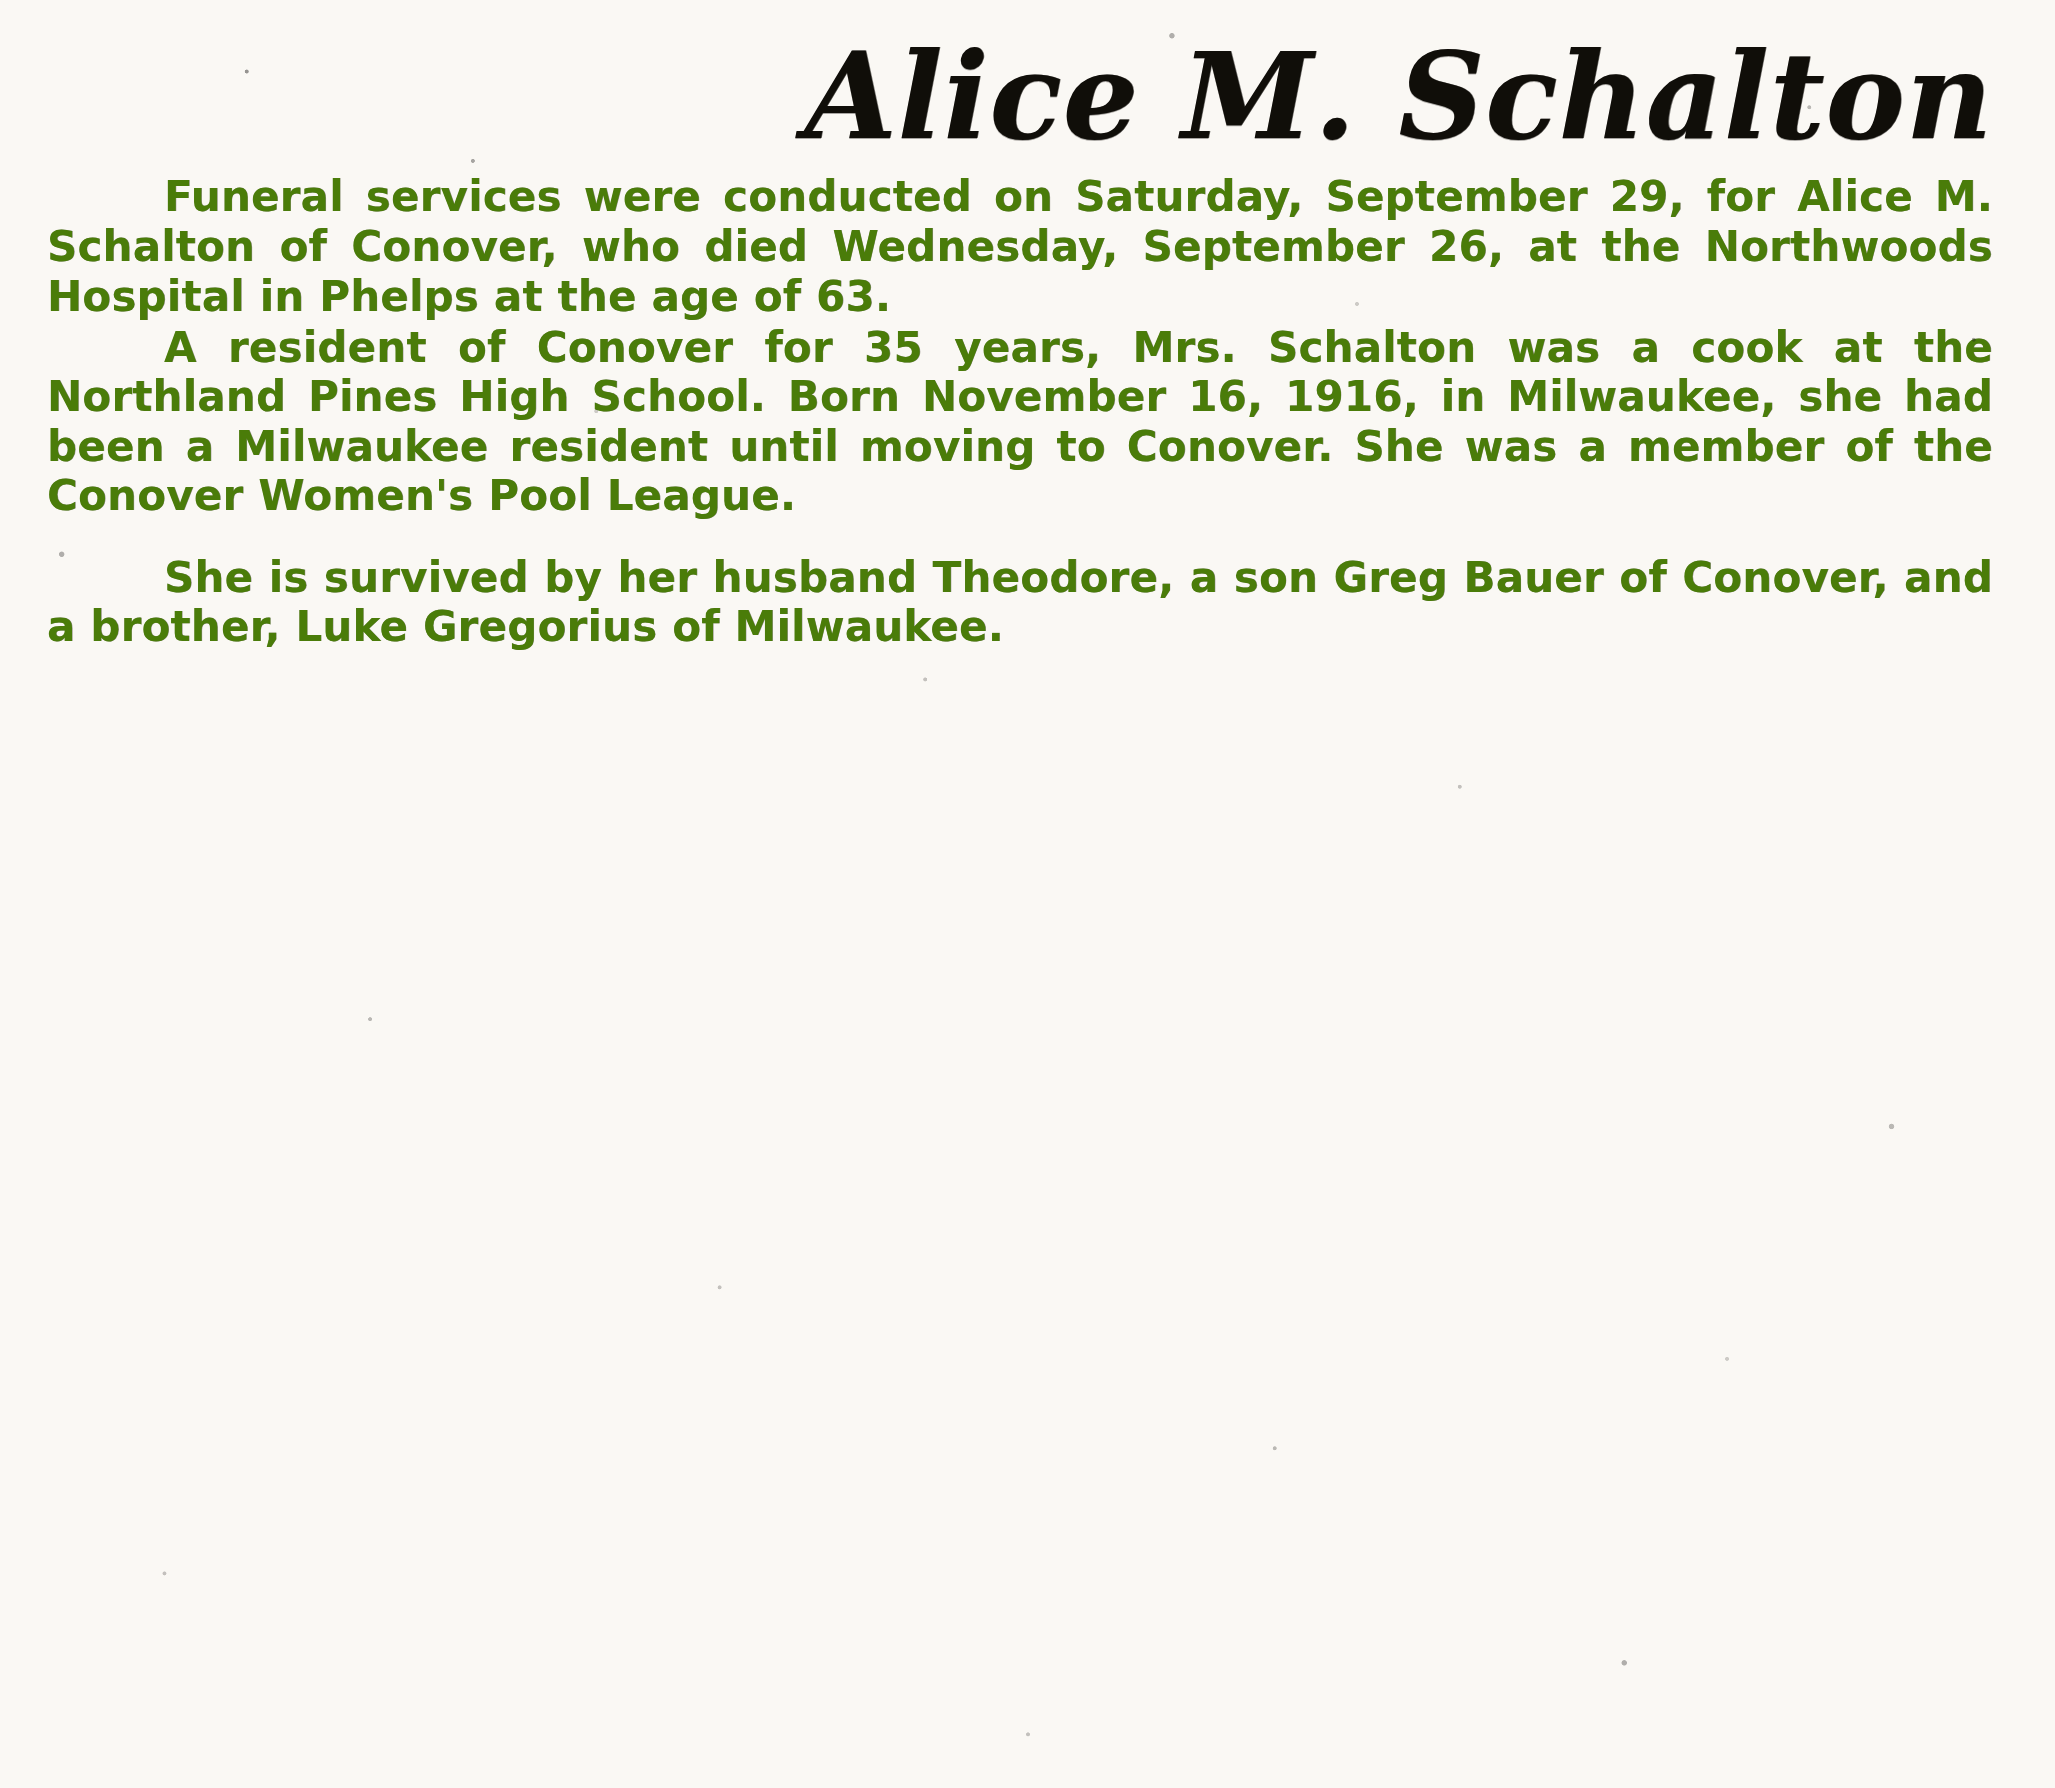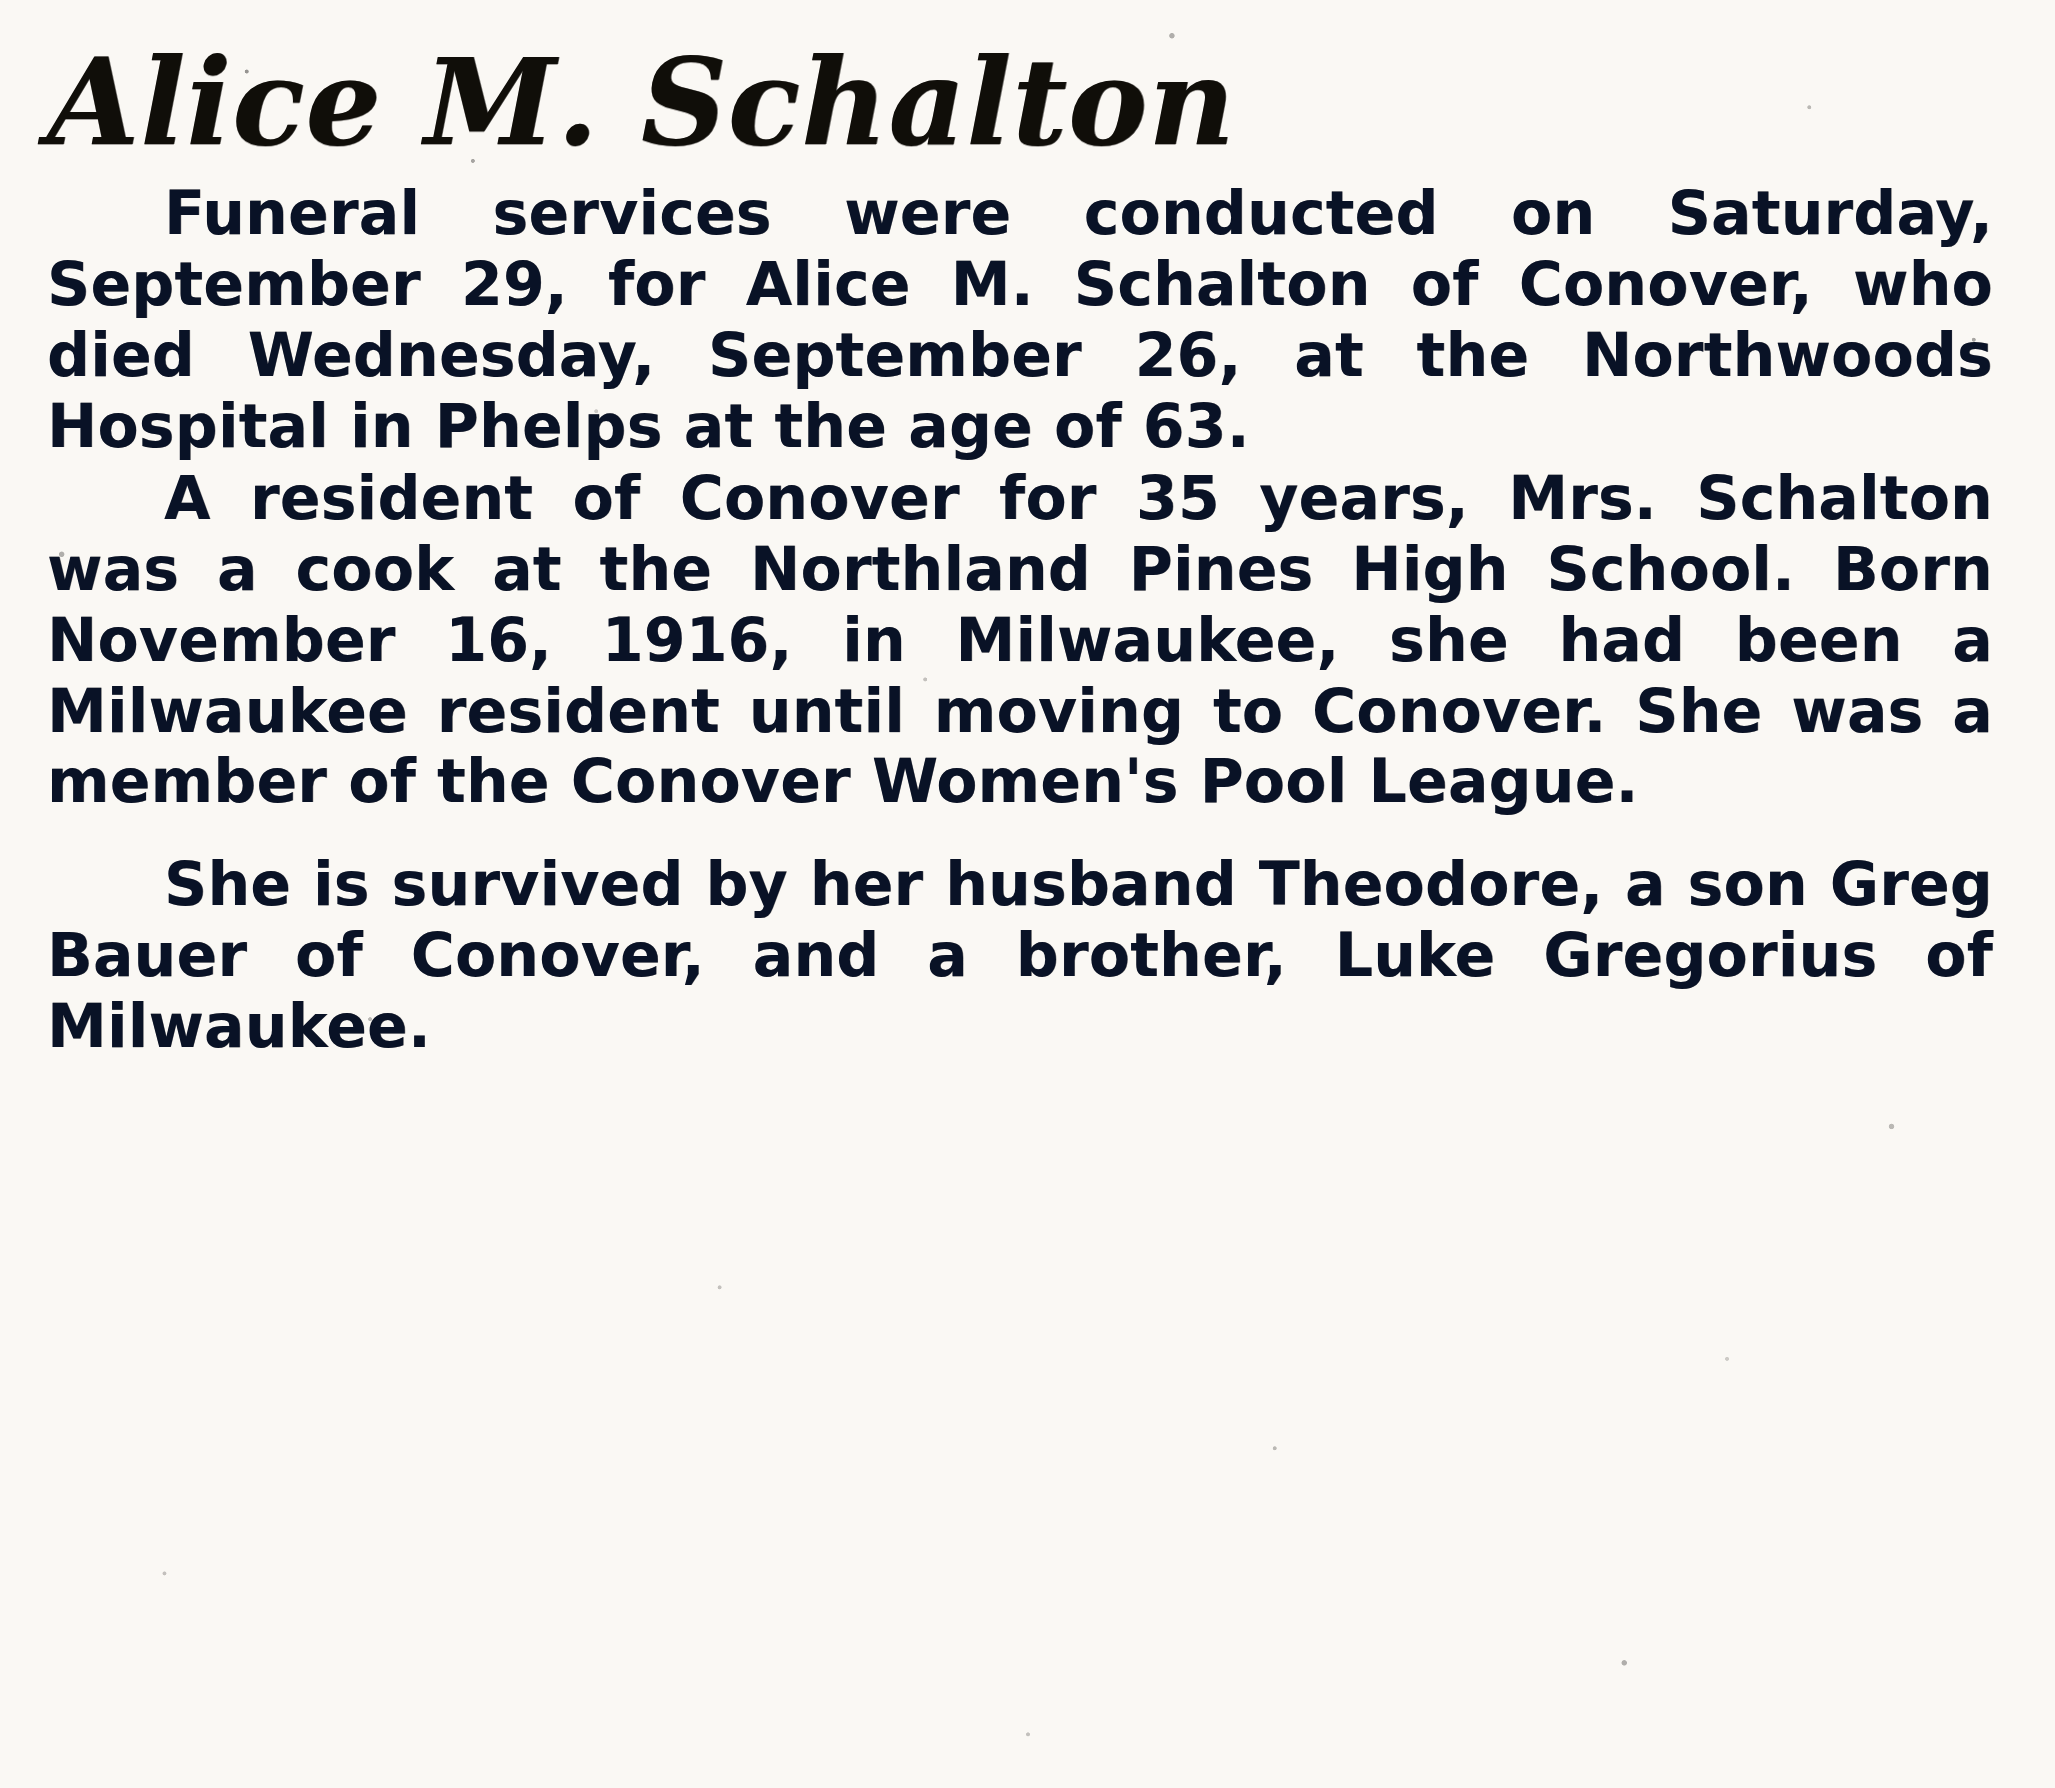--- a/index.html
+++ b/index.html
@@ -46,38 +46,38 @@
       radial-gradient(circle at 62% 81%, rgba(40,38,36,0.35) 0 1.6px, transparent 2.3px),
       radial-gradient(circle at 8% 88%, rgba(40,38,36,0.30) 0 1.6px, transparent 2.3px),
       radial-gradient(circle at 79% 93%, rgba(40,38,36,0.40) 0 2.3px, transparent 3.1px),
       radial-gradient(circle at 50% 97%, rgba(40,38,36,0.30) 0 1.6px, transparent 2.3px),
       radial-gradient(circle at 29% 23%, rgba(40,38,36,0.25) 0 1.6px, transparent 2.3px),
       radial-gradient(circle at 66% 17%, rgba(40,38,36,0.25) 0 1.6px, transparent 2.3px),
       radial-gradient(circle at 84% 76%, rgba(40,38,36,0.25) 0 1.6px, transparent 2.3px);
   }
 
   .headline {
-    margin: 16px 0 14px 0;
-    text-align: left;
+    margin: 10px 0 14px 0;
+    text-align: right;
     font-family: "DejaVu Serif", serif;
     font-weight: bold;
     font-style: italic;
     font-size: 119px;
     line-height: 1.05;
     letter-spacing: 0.8px;
     color: #15130f;
     text-shadow: 0.8px 0 0 rgba(20,18,15,0.55), 0 0.8px 0 rgba(20,18,15,0.35);
   }
 
   .body-copy {
     font-family: "DejaVu Sans", sans-serif;
     font-weight: bold;
-    font-size: 60px;
+    font-size: 42px;
     line-height: 1.18;
-    color: #0f172a;
+    color: #4d7c0f;
     text-align: justify;
     text-justify: inter-word;
     letter-spacing: 0.2px;
     text-shadow: 0.4px 0 0 rgba(20,18,15,0.45);
   }
 
   .body-copy p {
     margin: 0 0 1.6px 0;
     text-indent: 117px;
   }

